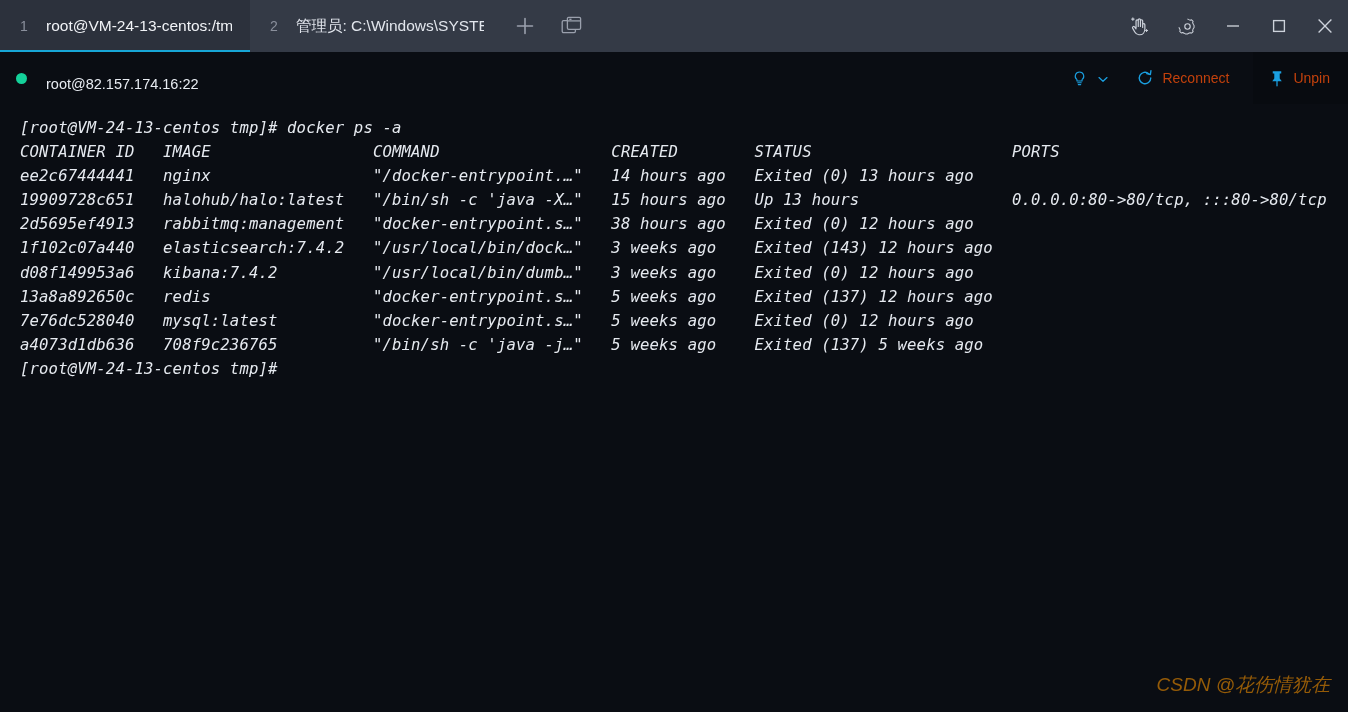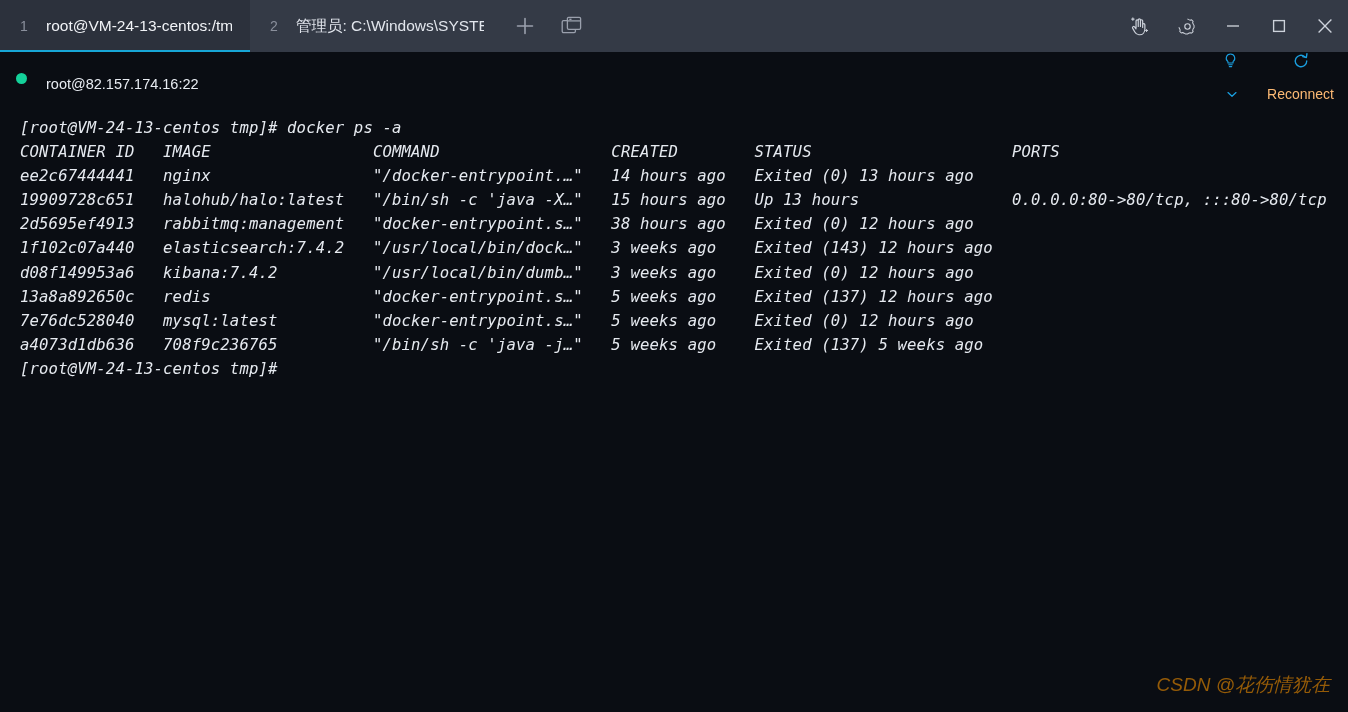--- a/index.html
+++ b/index.html
@@ -134,27 +134,26 @@
   .conbar-spacer { flex: 1 1 auto; }
 
   .tool-actions {
     display: flex;
     align-items: center;
     height: 100%;
   }
   .tool-btn {
     display: flex;
     align-items: center;
-    gap: 16px;
-    color: #fdba74;
+    gap: 8px;
+    color: #c2410c;
     font-size: 14px;
     height: 100%;
     padding: 0 14px;
     white-space: nowrap;
-    flex-direction: column;
   }
   .tool-btn .ticon {
     display: flex;
     align-items: center;
     justify-content: center;
     color: #1a9fe0;
   }
   .tool-btn.pinned {
     background: #080b10;
     padding: 0 18px 0 16px;
@@ -316,20 +315,29 @@
           <svg width="18" height="18" viewBox="0 0 20 20" fill="none">
             <path d="M16.4 10 a6.4 6.4 0 1 1 -2.2 -4.85" stroke="#1a9fe0" stroke-width="1.5" stroke-linecap="round"></path>
             <path d="M16.6 1.9 L16.0 6.1 L11.9 5.2" stroke="#1a9fe0" stroke-width="1.5" stroke-linecap="round" stroke-linejoin="round"></path>
           </svg>
         </span>
         <span>Reconnect</span>
       </div>
 
 
 
+      <div class="tool-btn pinned">
+        <span class="ticon">
+          <svg width="16" height="17" viewBox="0 0 18 20" fill="none">
+            <path d="M4.0 1.6 H14.0 V4.0 H12.2 V10.0 L14.6 13.2 H3.4 L5.8 10.0 V4.0 H4.0 z" fill="#1a9fe0"></path>
+            <path d="M9 13.4 V18.6" stroke="#1a9fe0" stroke-width="1.5" stroke-linecap="round"></path>
+          </svg>
+        </span>
+        <span>Unpin</span>
+      </div>
 
     </div>
   </div>
 
   <div class="terminal">
     <pre class="term-text">[root@VM-24-13-centos tmp]# docker ps -a
 CONTAINER ID   IMAGE                 COMMAND                  CREATED        STATUS                     PORTS                                      NAMES
 ee2c67444441   nginx                 "/docker-entrypoint.…"   14 hours ago   Exited (0) 13 hours ago                                               nginx
 19909728c651   halohub/halo:latest   "/bin/sh -c 'java -X…"   15 hours ago   Up 13 hours                0.0.0.0:80-&gt;80/tcp, :::80-&gt;80/tcp   halo
 2d5695ef4913   rabbitmq:management   "docker-entrypoint.s…"   38 hours ago   Exited (0) 12 hours ago                                               rabbitmq

